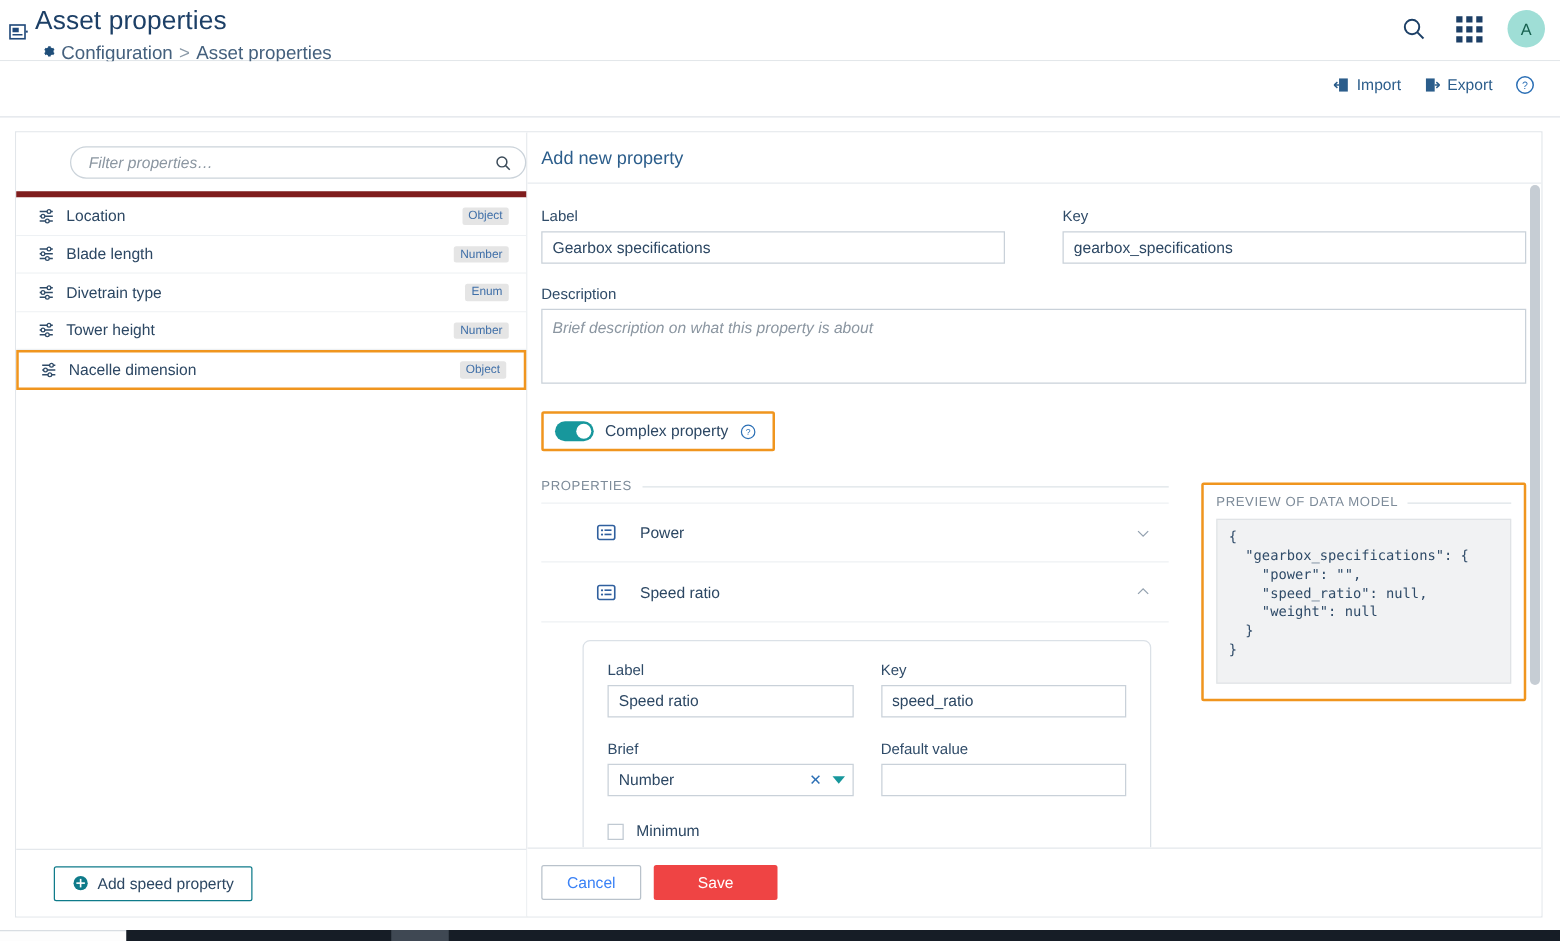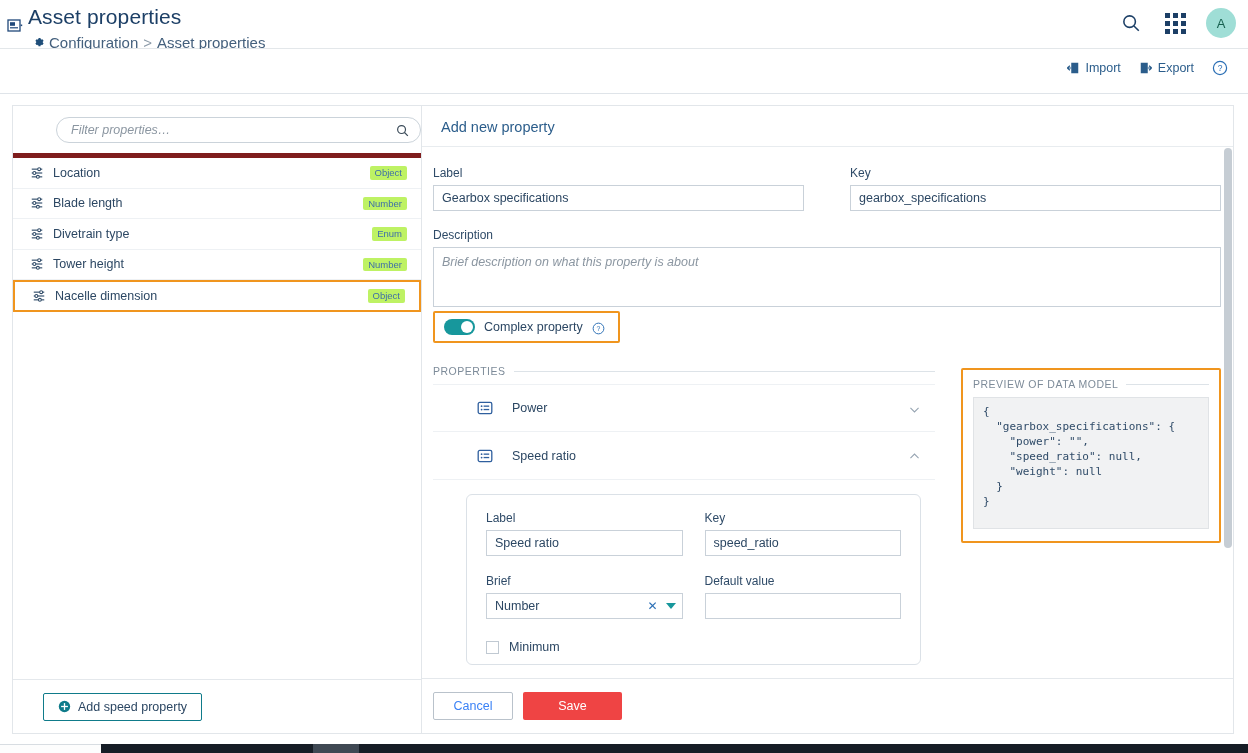--- a/index.html
+++ b/index.html
@@ -117,21 +117,21 @@
   }
   .prop-item.selected {
     border: 2px solid #f0951e;
     border-left: 2px solid #f0951e;
     height: 32px;
   }
   .tune-ico { width: 14px; height: 14px; color:#2f4b68; margin-right: 9px; flex: 0 0 auto; }
   .prop-name { font-size: 12.5px; color: #2c4763; flex: 1 1 auto; }
   .type-badge {
     font-size: 9.5px; color: #3f6fa8;
-    background: #bef264; border-radius: 2px;
+    background: #e5e5e5; border-radius: 2px;
     padding: 2px 5px 2px 5px;
     line-height: 1;
   }
 
   .left-footer {
     position:absolute; left:0; bottom:0;
     width:100%; height: 54px;
     border-top: 1px solid #e4e8ec;
     display:flex; align-items:center;
     padding-left: 30px;
@@ -146,21 +146,21 @@
     font-family: "Liberation Sans", sans-serif;
   }
   .plus-ico { width:13px; height:13px; color:#0f7b8a; }
 
   
   .right-panel {
     flex: 1 1 auto; position: relative;
     background:#ffffff;
   }
   .rp-title {
-    position:absolute; left:19px; top:13px;
+    position:absolute; left:11px; top:13px;
     font-size: 14.5px; color:#2b5d8b;
   }
   .rp-divider {
     position:absolute; left:0; top:40px; width: 100%;
     border-top: 1px solid #e8ecef;
   }
   .rp-scroll {
     position: absolute; left: 0; top: 41px; right: 0; bottom: 55px;
     overflow: hidden;
   }
@@ -180,20 +180,21 @@
   .descbox {
     border: 1px solid #c9d1d9; background:#fff;
     height: 60px; width: 100%;
     font-size: 12.5px; color:#8b96a1;
     padding: 7px 8px; outline:none; resize:none;
     font-family: "Liberation Sans", sans-serif; font-style: italic;
   }
   .descbox::placeholder { color:#8b96a1; font-style: italic; }
 
   .toggle-box {
+    margin-top: 17px;
     display:inline-flex; align-items:center; gap: 9px;
     border: 2px solid #f0951e;
     padding: 6px 13px 6px 9px;
     border-radius: 2px;
   }
   .switch {
     width: 31px; height: 16px; border-radius: 9px;
     background: #17979c; position: relative; cursor:pointer;
     flex: 0 0 auto;
   }

